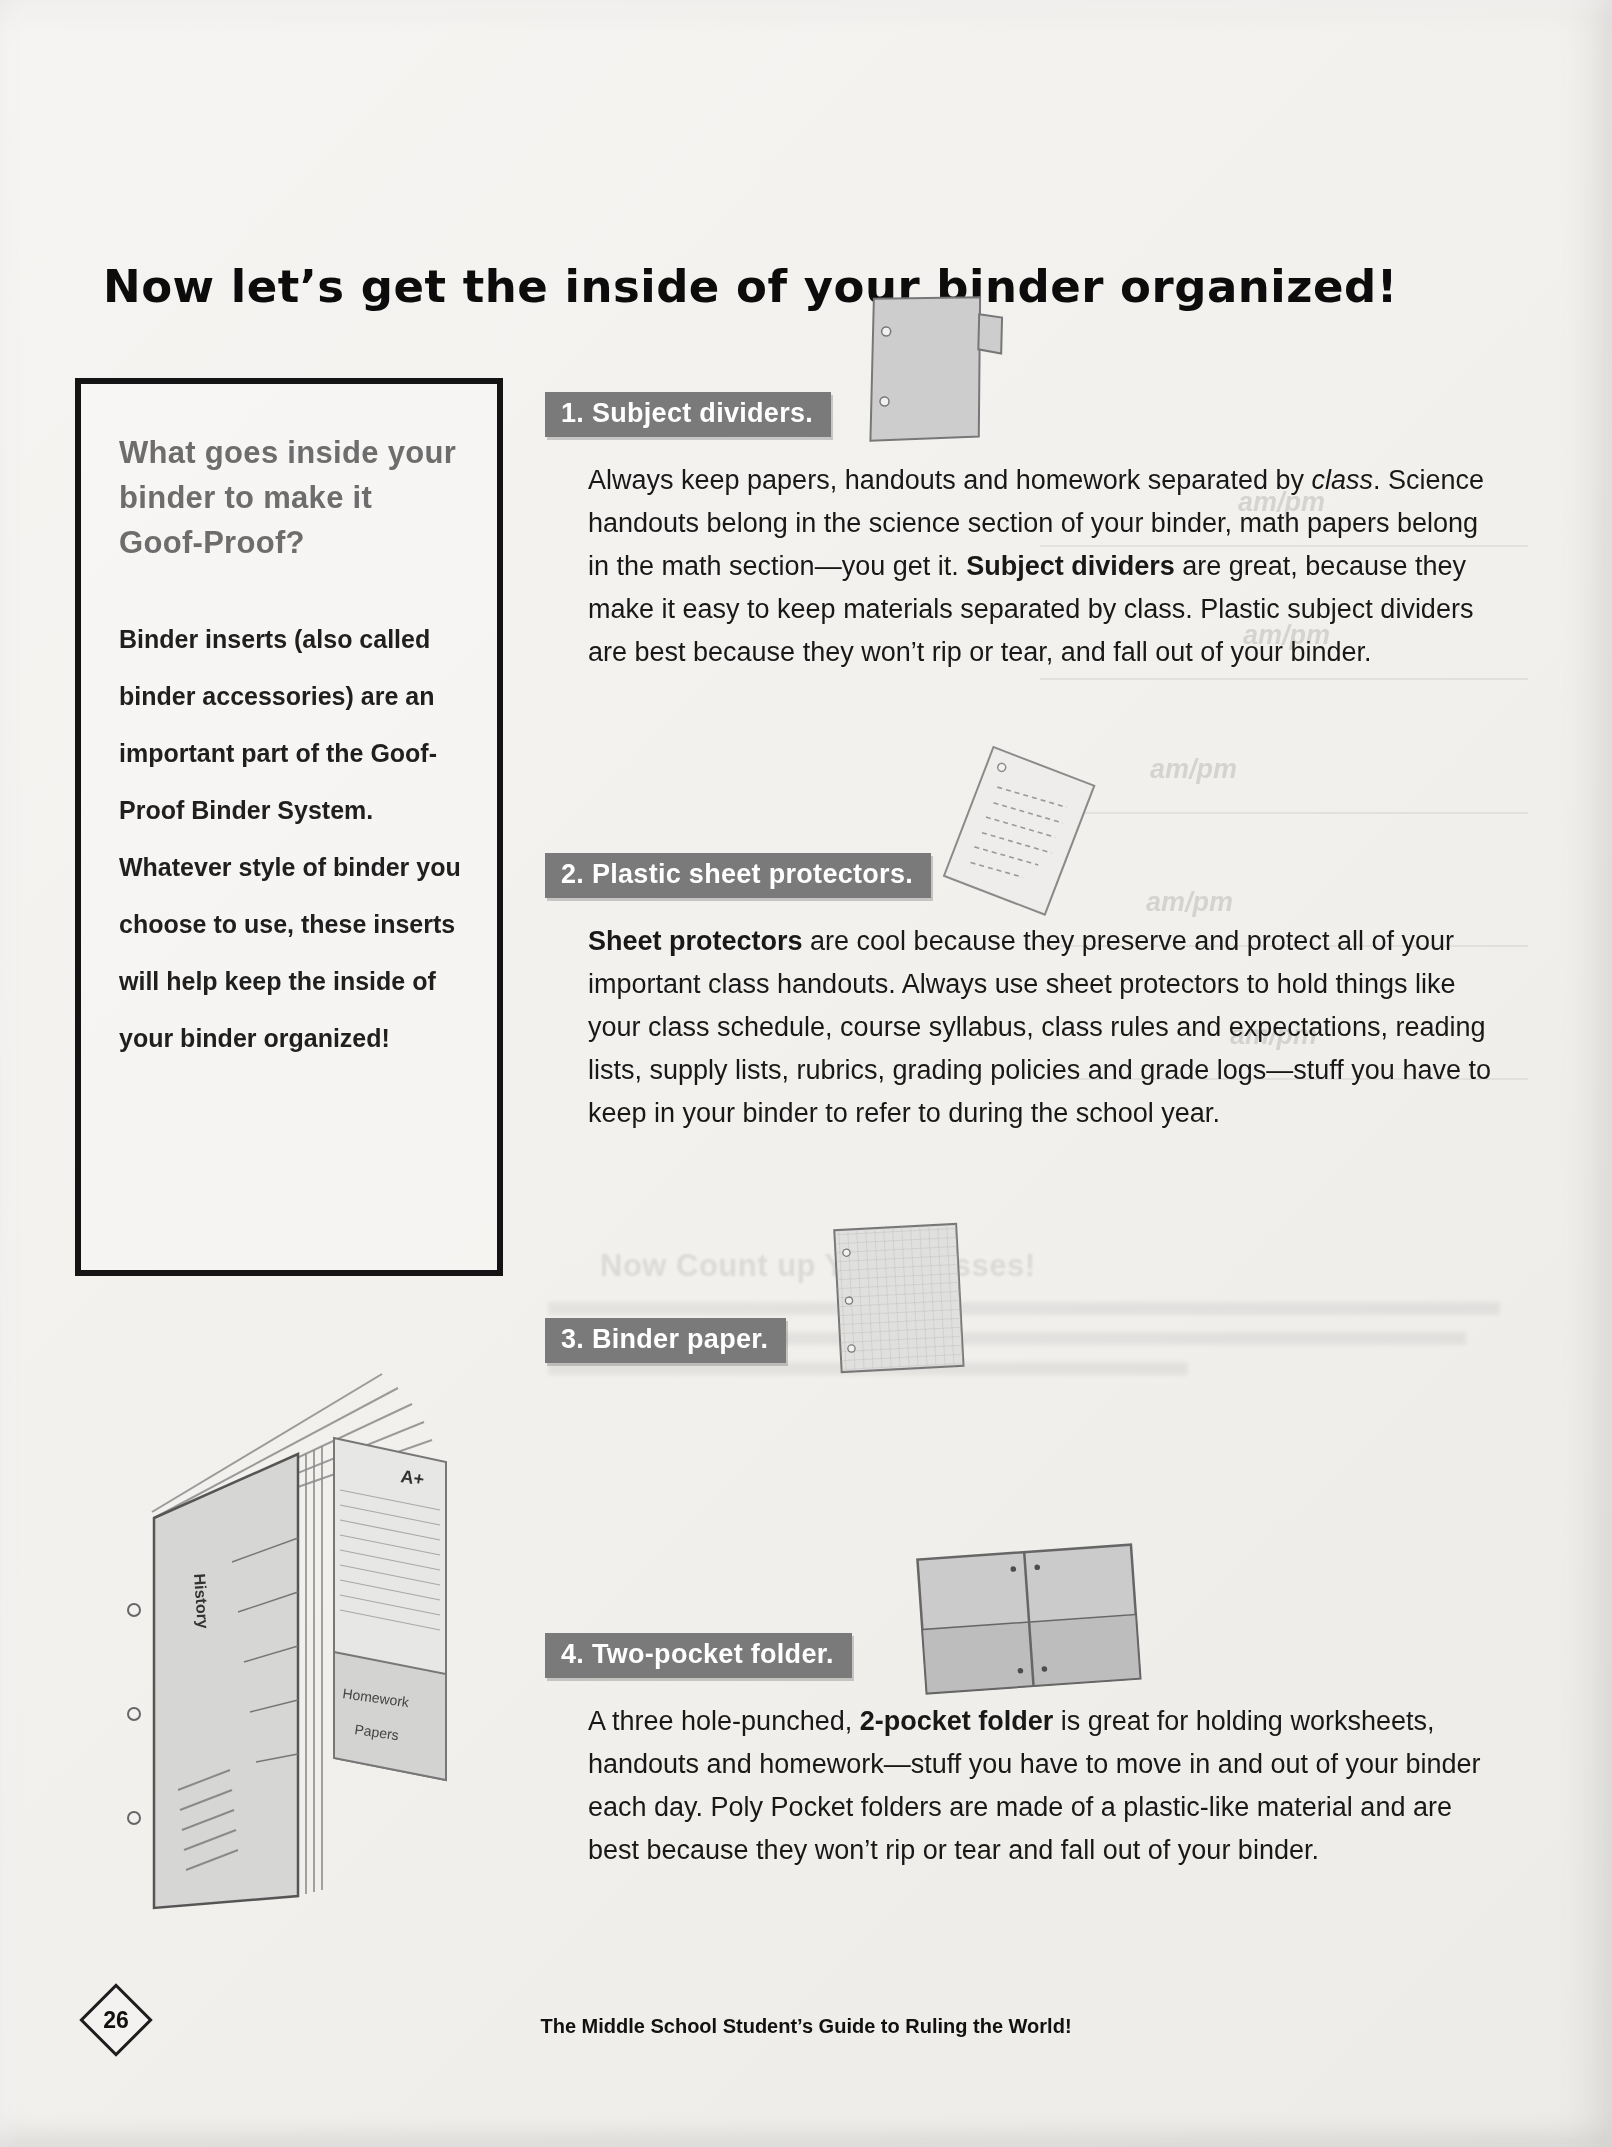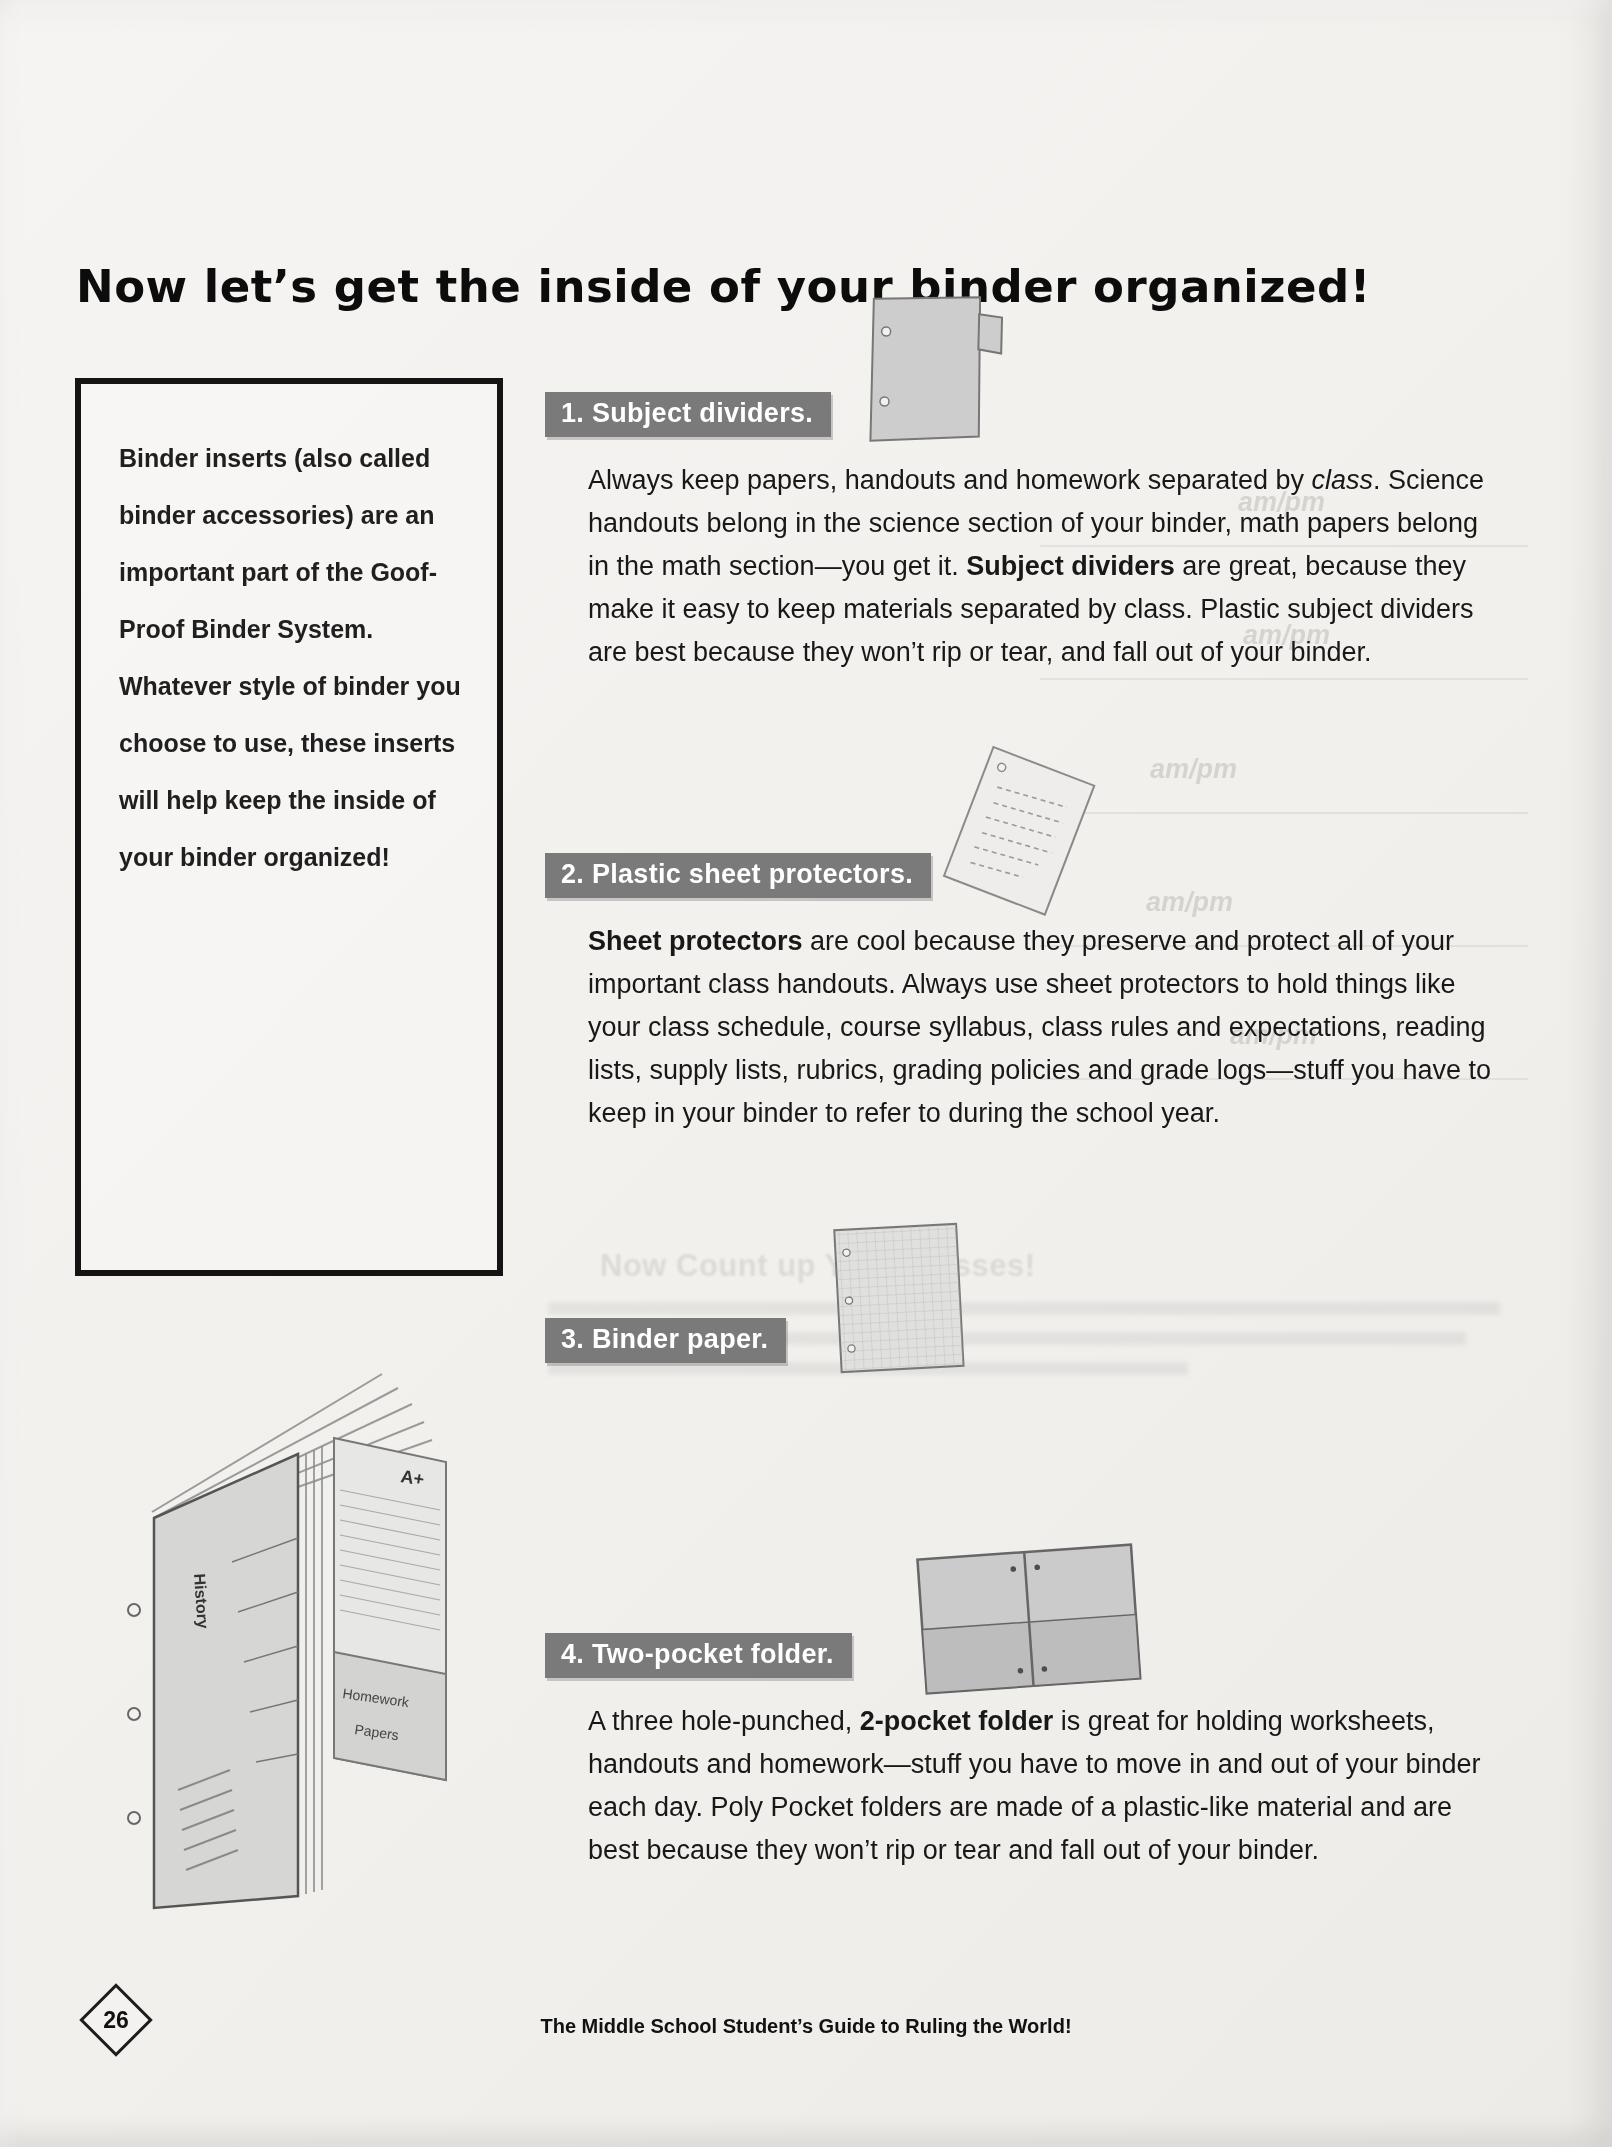--- a/index.html
+++ b/index.html
@@ -20,21 +20,21 @@
   .badge-inner{
     background:#161616;border-radius:12px;
     padding:9px 30px 11px 30px;
     color:#ffffff;
     font-family:"Liberation Serif","DejaVu Serif",serif;
     font-weight:700;font-size:29px;letter-spacing:1.5px;
     white-space:nowrap;
   }
   
   .page-title{
-    position:absolute;left:76px;top:230px;
+    position:absolute;left:103px;top:230px;
     font-family:"DejaVu Sans","Liberation Sans",sans-serif;
     font-weight:800;font-size:45px;letter-spacing:0.5px;
     color:#0c0c0c;white-space:nowrap;
   }
   
   .sidebar-box{
     position:absolute;left:75px;top:378px;width:428px;height:898px;
     border:6px solid #141414;box-sizing:border-box;
     padding:46px 36px 0 38px;
     background:rgba(255,255,255,0.25);
@@ -107,20 +107,21 @@
   <div class="ghost-line" style="left:1040px;top:1078px;width:488px;"></div>
   <div class="ghost ghost-heading" style="left:600px;top:1248px;">Now Count up Your Classes!</div>
   <div class="ghost-bar" style="left:548px;top:1302px;width:952px;"></div>
   <div class="ghost-bar" style="left:548px;top:1332px;width:918px;"></div>
   <div class="ghost-bar" style="left:548px;top:1362px;width:640px;"></div>
 
 
   <h1 class="page-title">Now let’s get the inside of your binder organized!</h1>
 
   <div class="sidebar-box">
+    <p class="sidebar-heading">What goes inside your binder to make it Goof-Proof?</p>
     <p class="sidebar-body">Binder inserts (also called binder accessories) are an important part of the Goof-Proof Binder System. Whatever style of binder you choose to use, these inserts will help keep the inside of your binder organized!</p>
   </div>
 
   <div class="section" style="top:392px;">
     <span class="section-label">1. Subject dividers.</span>
     <p class="section-paragraph"><span>Always keep papers, handouts and homework separated by </span><span style="font-style: italic;">class</span><span>. Science handouts belong in the science section of your binder, math papers belong in the math section—you get it. </span><span style="font-weight: 700;">Subject dividers</span><span> are great, because they make it easy to keep materials separated by class. Plastic subject dividers are best because they won’t rip or tear, and fall out of your binder.</span></p>
   </div>
 
   <div class="section" style="top:853px;">
     <span class="section-label">2. Plastic sheet protectors.</span>

